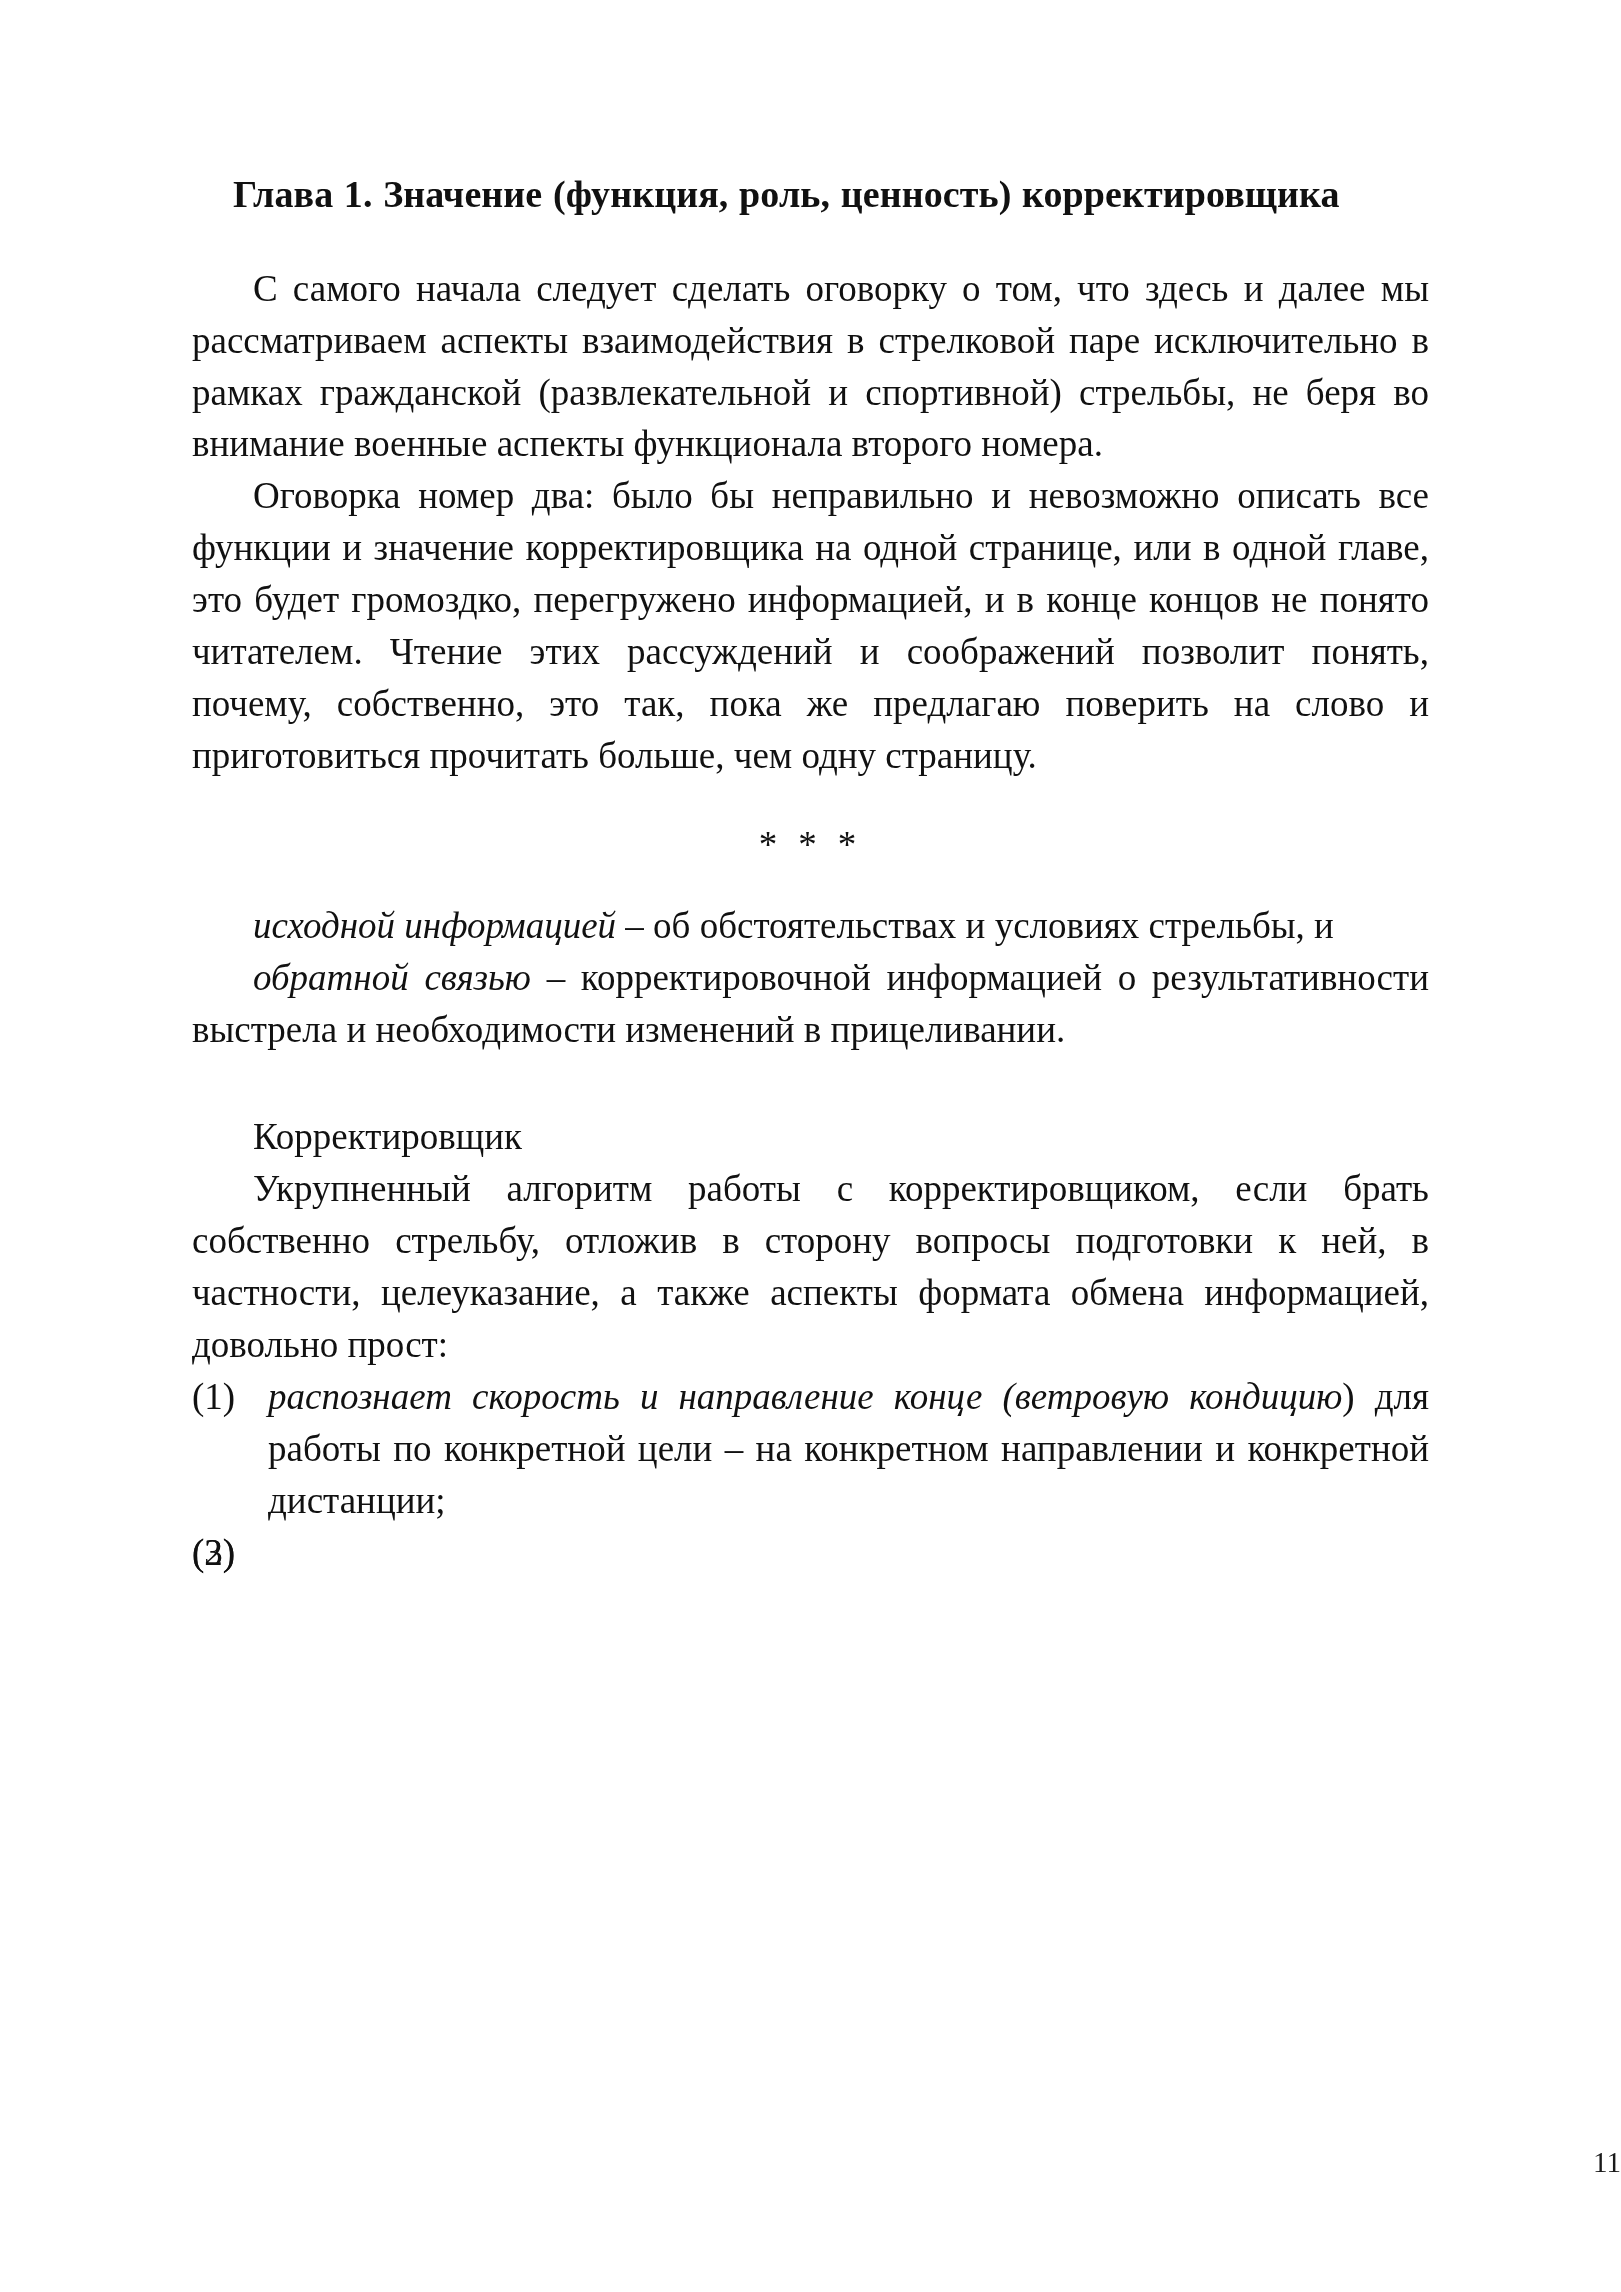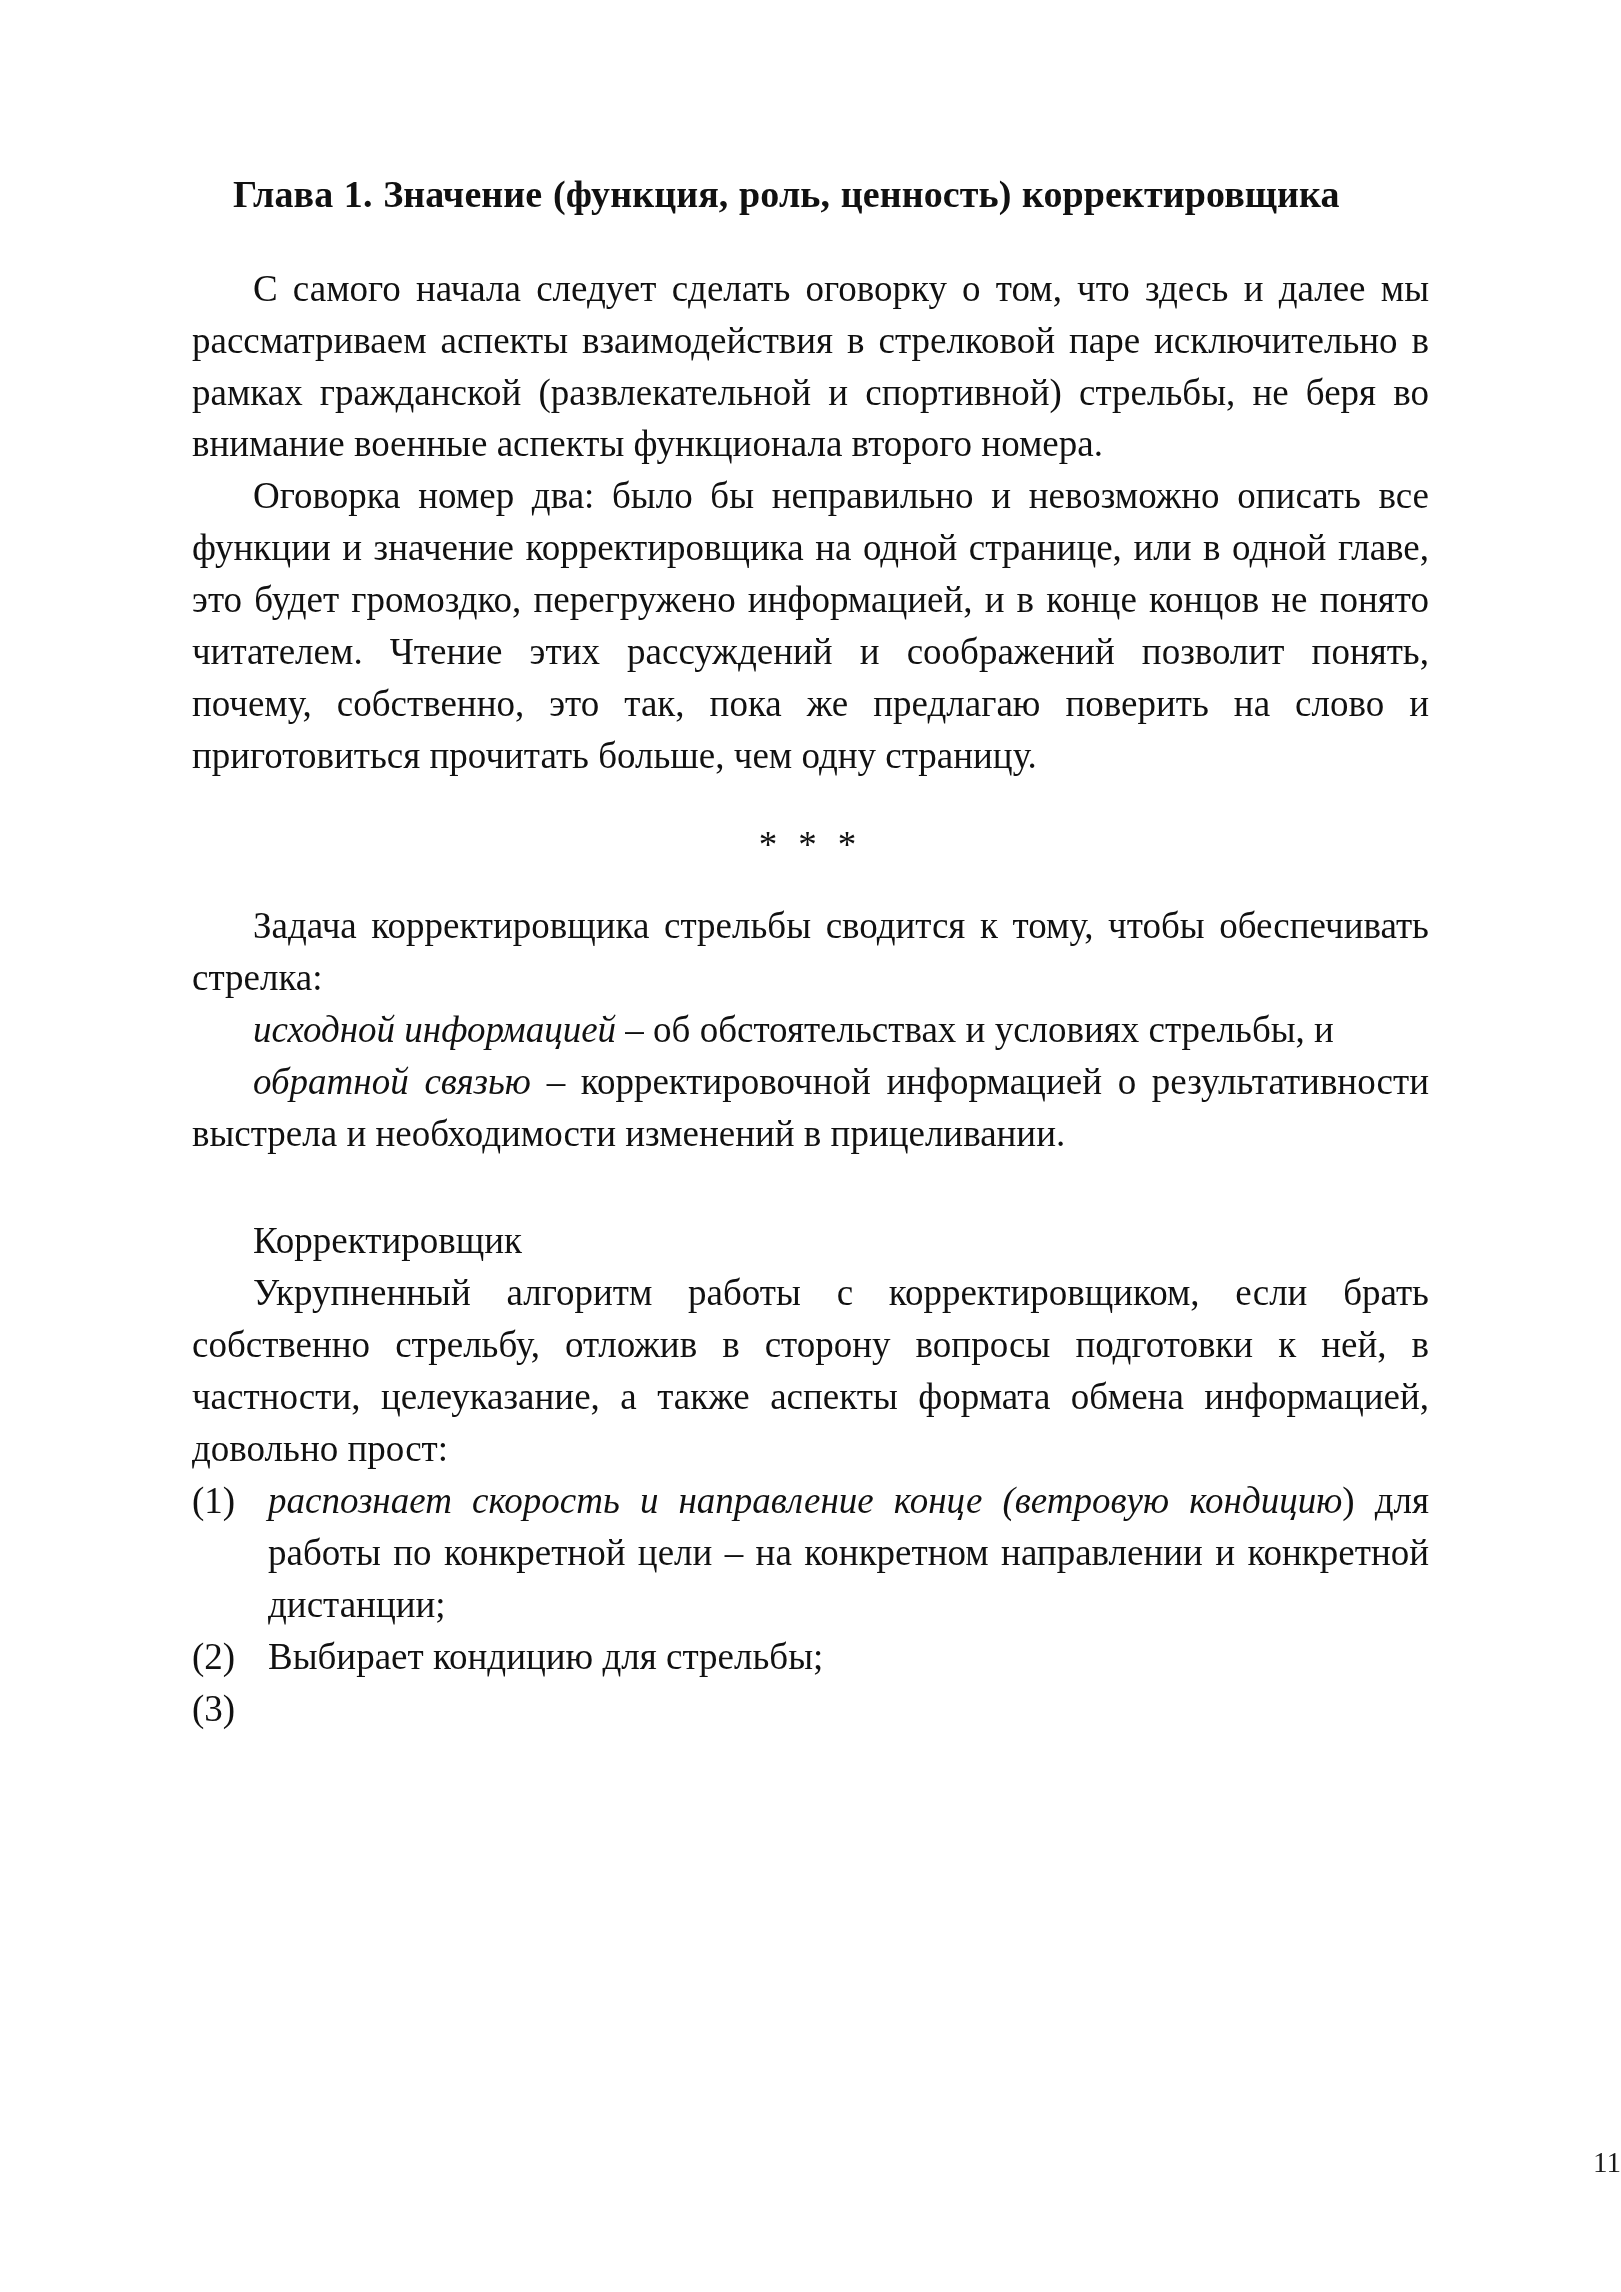--- a/index.html
+++ b/index.html
@@ -124,37 +124,36 @@
   <div class="text-block">
 
     <h1 class="chapter-title">Глава 1. Значение (функция, роль, ценность) корректировщика</h1>
 
     <p class="body-para first-after-title">С самого начала следует сделать оговорку о том, что здесь и далее мы рассматриваем аспекты взаимодействия в стрелковой паре исключительно в рамках гражданской (развлекательной и спортивной) стрельбы, не беря во внимание военные аспекты функционала второго номера.</p>
 
     <p class="body-para">Оговорка номер два: было бы неправильно и невозможно описать все функции и значение корректировщика на одной странице, или в одной главе, это будет громоздко, перегружено информацией, и в конце концов не понято читателем. Чтение этих рассуждений и соображений позволит понять, почему, собственно, это так, пока же предлагаю поверить на слово и приготовиться прочитать больше, чем одну страницу.</p>
 
     <div class="separator">* * *</div>
 
-    <p class="body-para">Задача корректировщика стрельбы сводится к тому, чтобы обеспечивать стрелка:</p>
 
     <p class="body-para term-line"><em>исходной информацией</em><span> – об обстоятельствах и условиях стрельбы, и</span></p>
 
     <p class="body-para term-line"><em>обратной связью</em><span> – корректировочной информацией о результативности выстрела и необходимости изменений в прицеливании.</span></p>
 
     <div class="spacer-lg"></div>
 
     <p class="body-para">Корректировщик</p>
 
     <p class="body-para">Укрупненный алгоритм работы с корректировщиком, если брать собственно стрельбу, отложив в сторону вопросы подготовки к ней, в частности, целеуказание, а также аспекты формата обмена информацией, довольно прост:</p>
 
     <ol class="numbered-list">
 
       <li><span class="marker">(1)</span><em>распознает скорость и направление конце (ветровую кондицию</em><span>) для работы по конкретной цели – на конкретном направлении и конкретной дистанции;</span></li>
 
-      <li><span class="marker">(2)</span><span>Выбирает кондицию для стрельбы;</span></li>
+      <li><span class="marker">(2)</span></li>
 
       <li><span class="marker">(3)</span></li>
 
     </ol>
 
   </div>
 
   <div class="page-number">11</div>
 
 </div>

